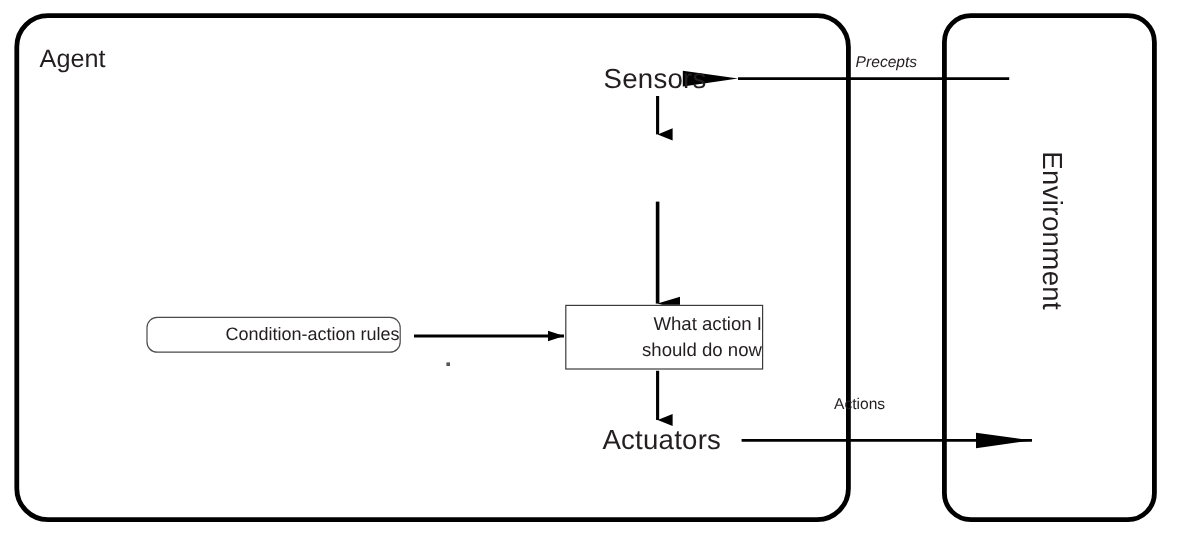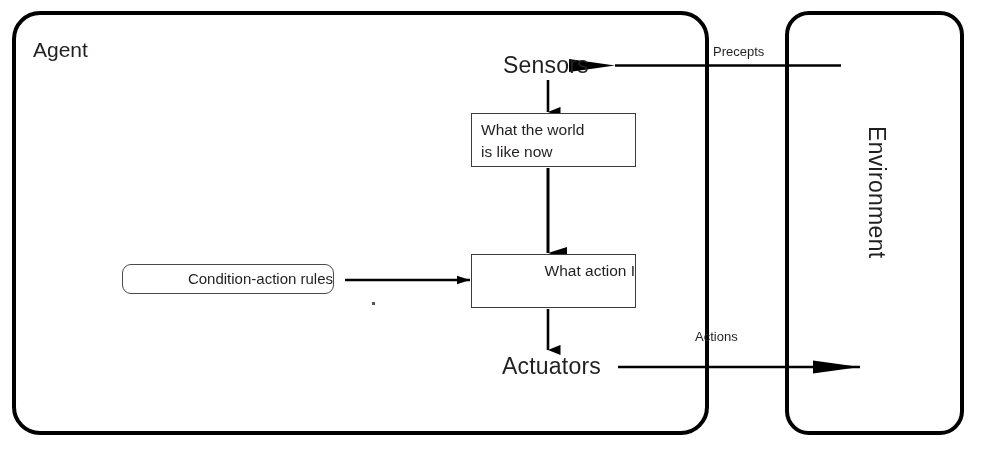--- a/index.html
+++ b/index.html
@@ -45,20 +45,21 @@
   .actuators-label {
     font-size: 23px;
     left: 502px;
     top: 353px;
     letter-spacing: .2px;
   }
   .precepts-label {
     font-size: 13px;
     left: 713px;
     top: 44px;
+    font-style: italic;
   }
   .actions-label {
     font-size: 13px;
     left: 695px;
     top: 329px;
   }
   .env-label {
     font-size: 23px;
     left: 863px;
     top: 126px;
@@ -162,26 +163,23 @@
   <div class="txt sensors-label">Sensors</div>
 
   <div class="txt actuators-label">Actuators</div>
 
   <div class="txt precepts-label">Precepts</div>
 
   <div class="txt actions-label">Actions</div>
 
   <div class="txt env-label">Environment</div>
 
-  <div class="node-box box-world">
-    <div>What the world</div>
-    <div>is like now</div>
-  </div>
 
   <div class="node-box box-action">
     <div>What action I</div>
+    <div>should do now</div>
   </div>
 
   <div class="rules-shape">Condition-action rules</div>
 
   <div class="stray-dot"></div>
 
 </div>
 
 </body></html>

